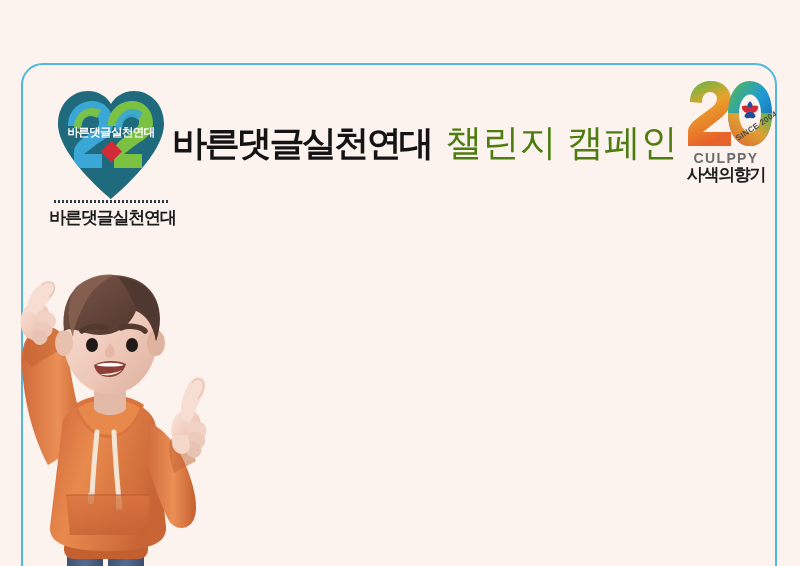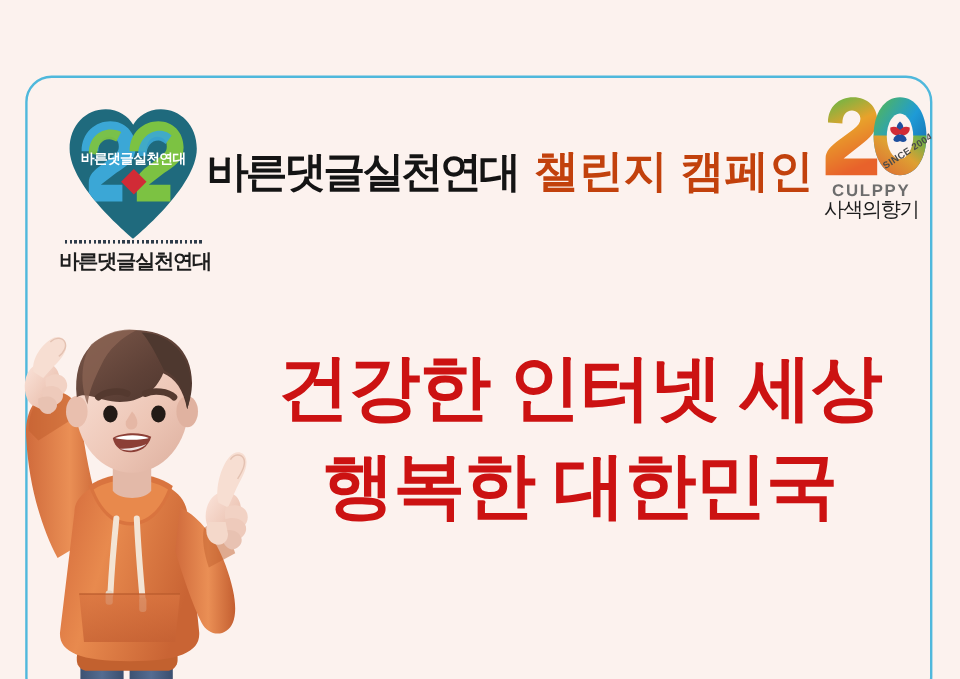--- a/index.html
+++ b/index.html
@@ -52,36 +52,36 @@
     position:absolute;left:180px;top:48px;width:490px;
     display:flex;align-items:baseline;justify-content:center;gap:14px;
     white-space:nowrap;
   }
   .title-a{
     font-size:35px;font-weight:bold;color:#141414;
     letter-spacing:-2.6px;
     font-family:"Liberation Sans", sans-serif;
   }
   .title-b{
-    font-size:37px;font-weight:bold;color:#c2410c;
+    font-size:37px;font-weight:normal;color:#4d7c0f;
     letter-spacing:0px;
     font-family:"Liberation Sans", sans-serif;
   }
   
   #logo-right{
     position:absolute;left:676px;top:8px;width:100px;height:130px;
   }
   #logo20{position:absolute;left:4px;top:0;width:96px;height:72px;}
   #culppy-en{
     position:absolute;left:0;top:72px;width:100px;text-align:center;
     font-size:14px;font-weight:bold;color:#6d6d6d;letter-spacing:1.4px;
   }
   #culppy-kr{
     position:absolute;left:0;top:85px;width:100px;text-align:center;
-    font-size:17px;font-weight:normal;color:#1d1d1d;letter-spacing:-1.3px;
+    font-size:17px;font-weight:bold;color:#1d1d1d;letter-spacing:-1.3px;
     white-space:nowrap;
   }
   
   #slogan{
     position:absolute;left:198px;top:240px;width:570px;z-index:5;
   }
   .slogan-line{
     font-size:60px;
     font-weight:bold;
     color:#cc1212;
@@ -284,18 +284,14 @@
       <ellipse cx="142" cy="118" rx="6" ry="7" fill="#221a16"></ellipse>
 
       <path d="M120 116 C126 122 126 130 120 131 C116 131 114 128 115 124 Z" fill="#e5b7a5"></path>
 
       <path d="M104 138 C112 133 128 133 136 137 C133 148 122 152 113 149 C108 147 105 143 104 138 Z" fill="#8c3f36"></path>
       <path d="M106 138 C114 135 127 135 134 138 C128 140 112 140 106 138 Z" fill="#ffffff"></path>
       <path d="M110 147 C117 150 127 148 132 143 C126 146 116 147 110 147 Z" fill="#ffffff" opacity="0.85"></path>
     </svg>
   </div>
 
-  <div id="slogan">
-    <div class="slogan-line">건강한 인터넷 세상</div>
-    <div class="slogan-line">행복한 대한민국</div>
-  </div>
 
 </div>
 
 </body></html>

